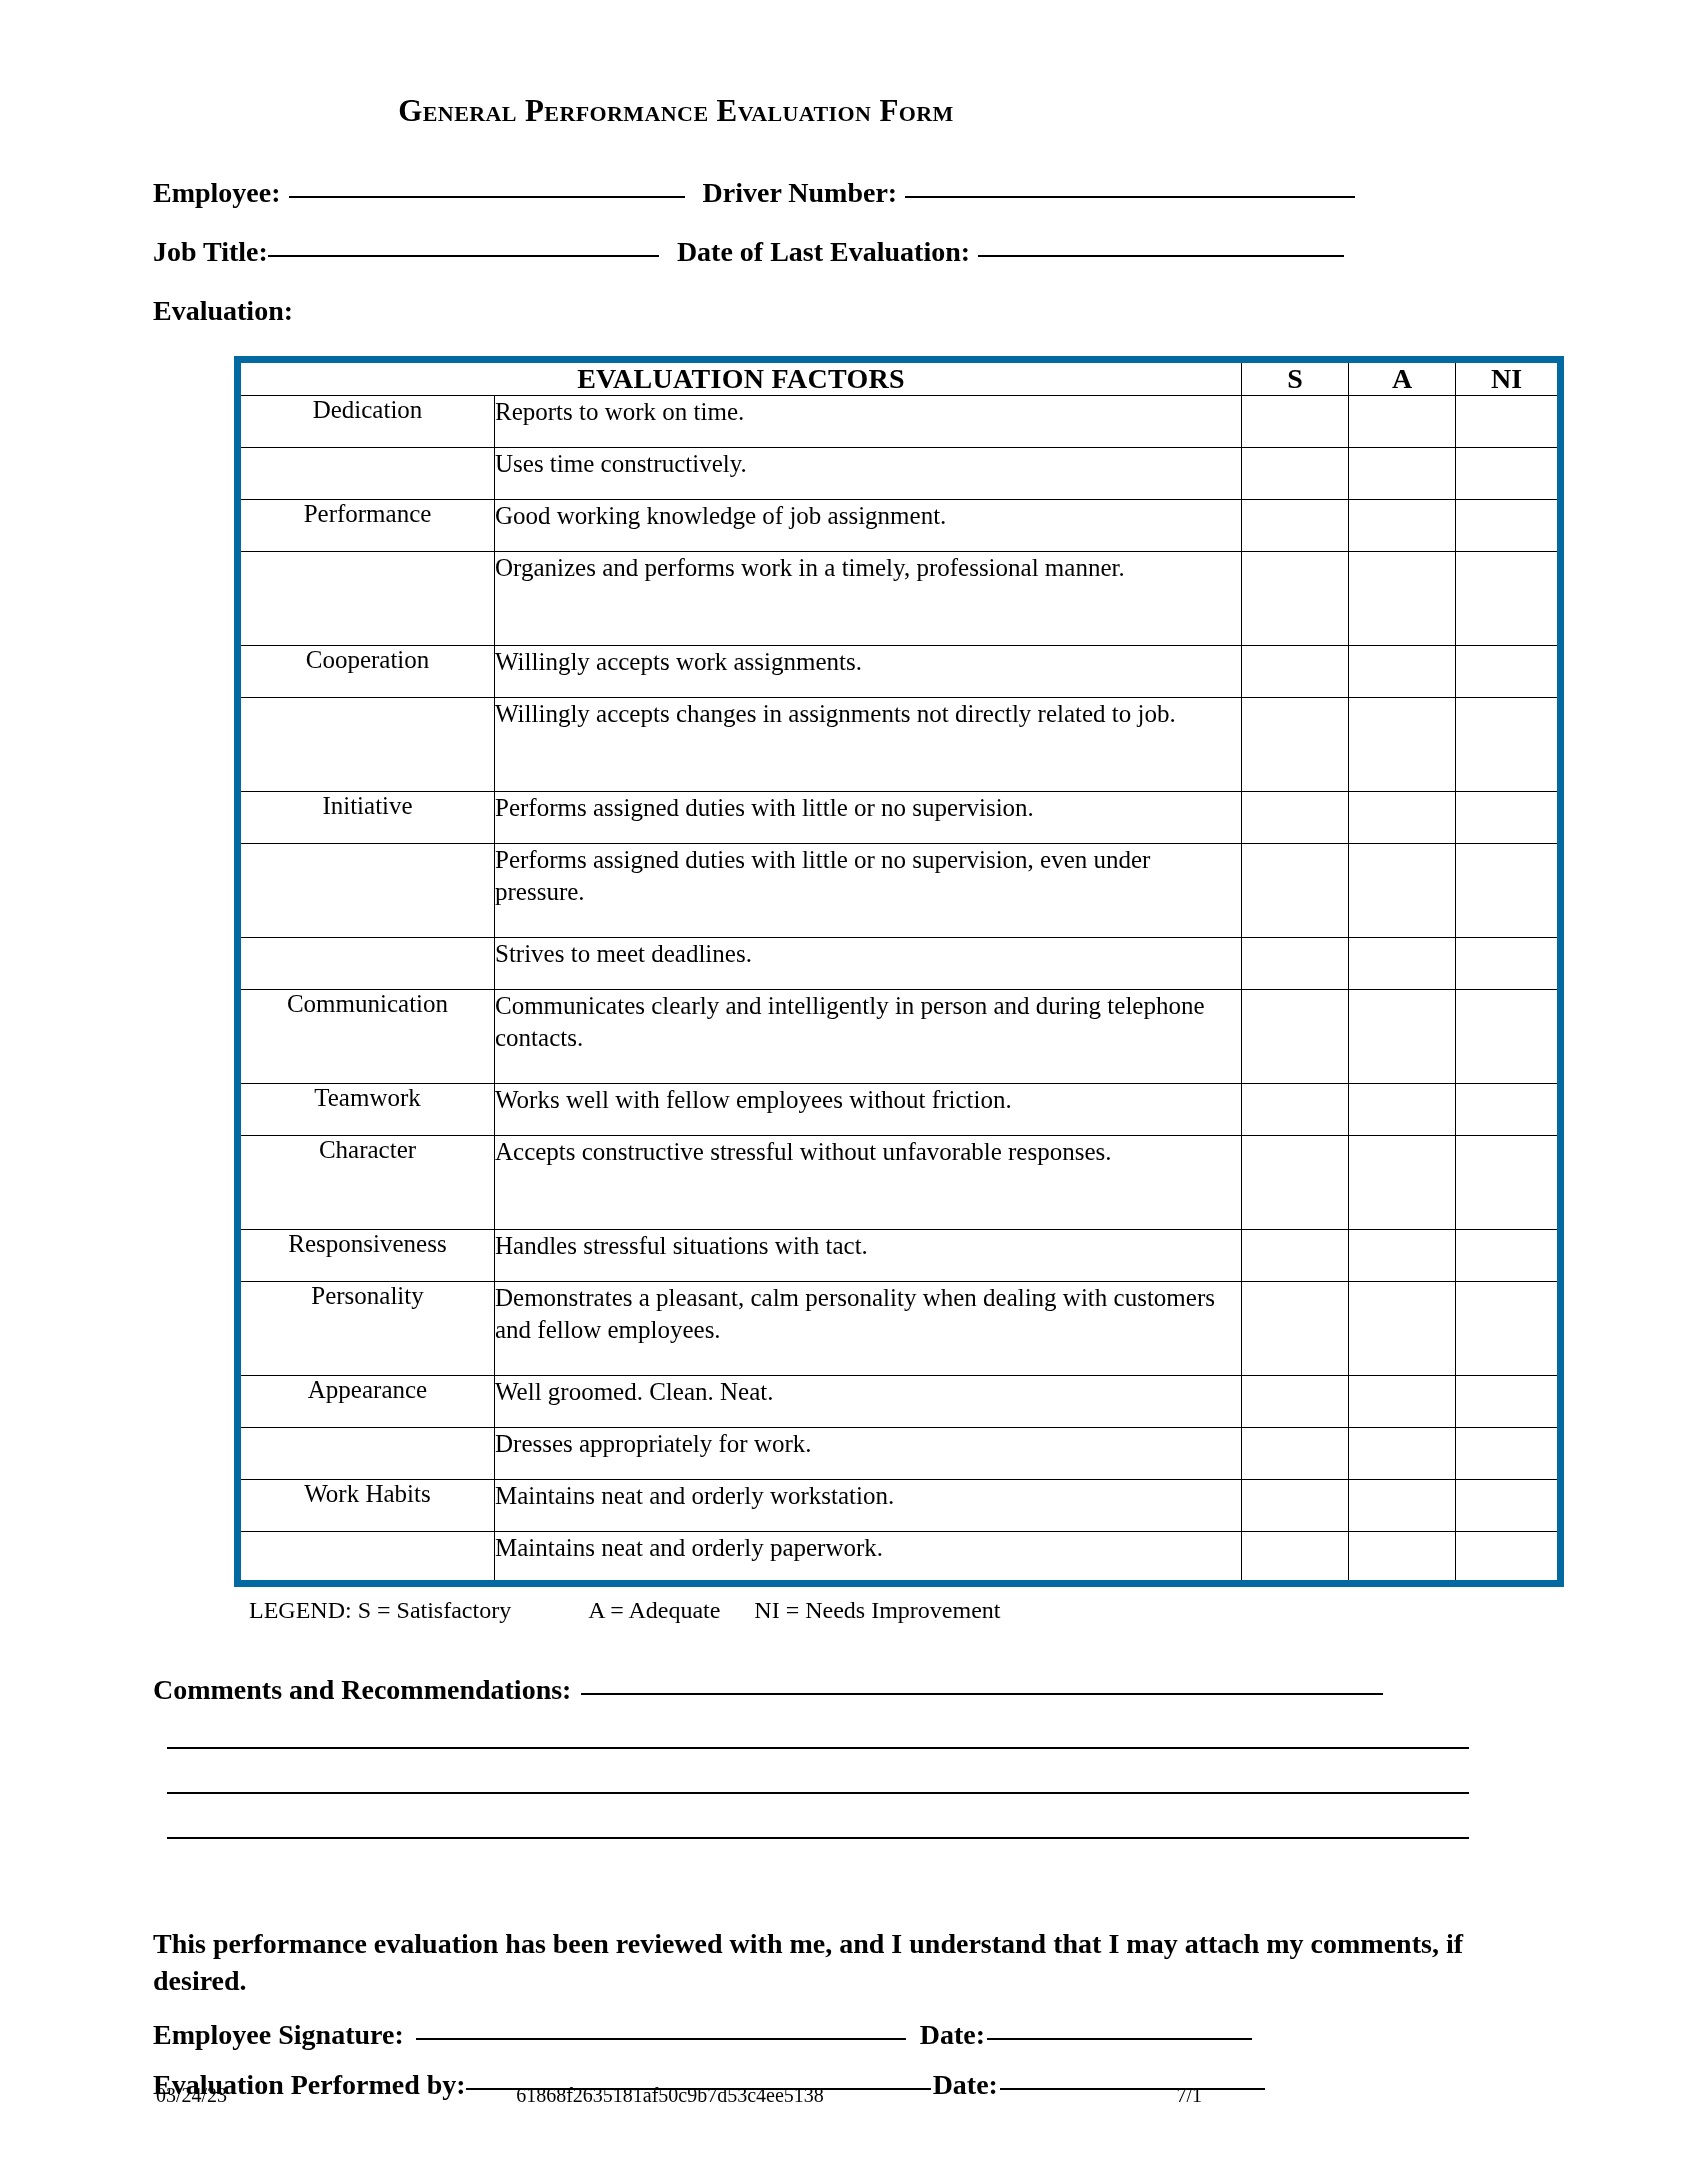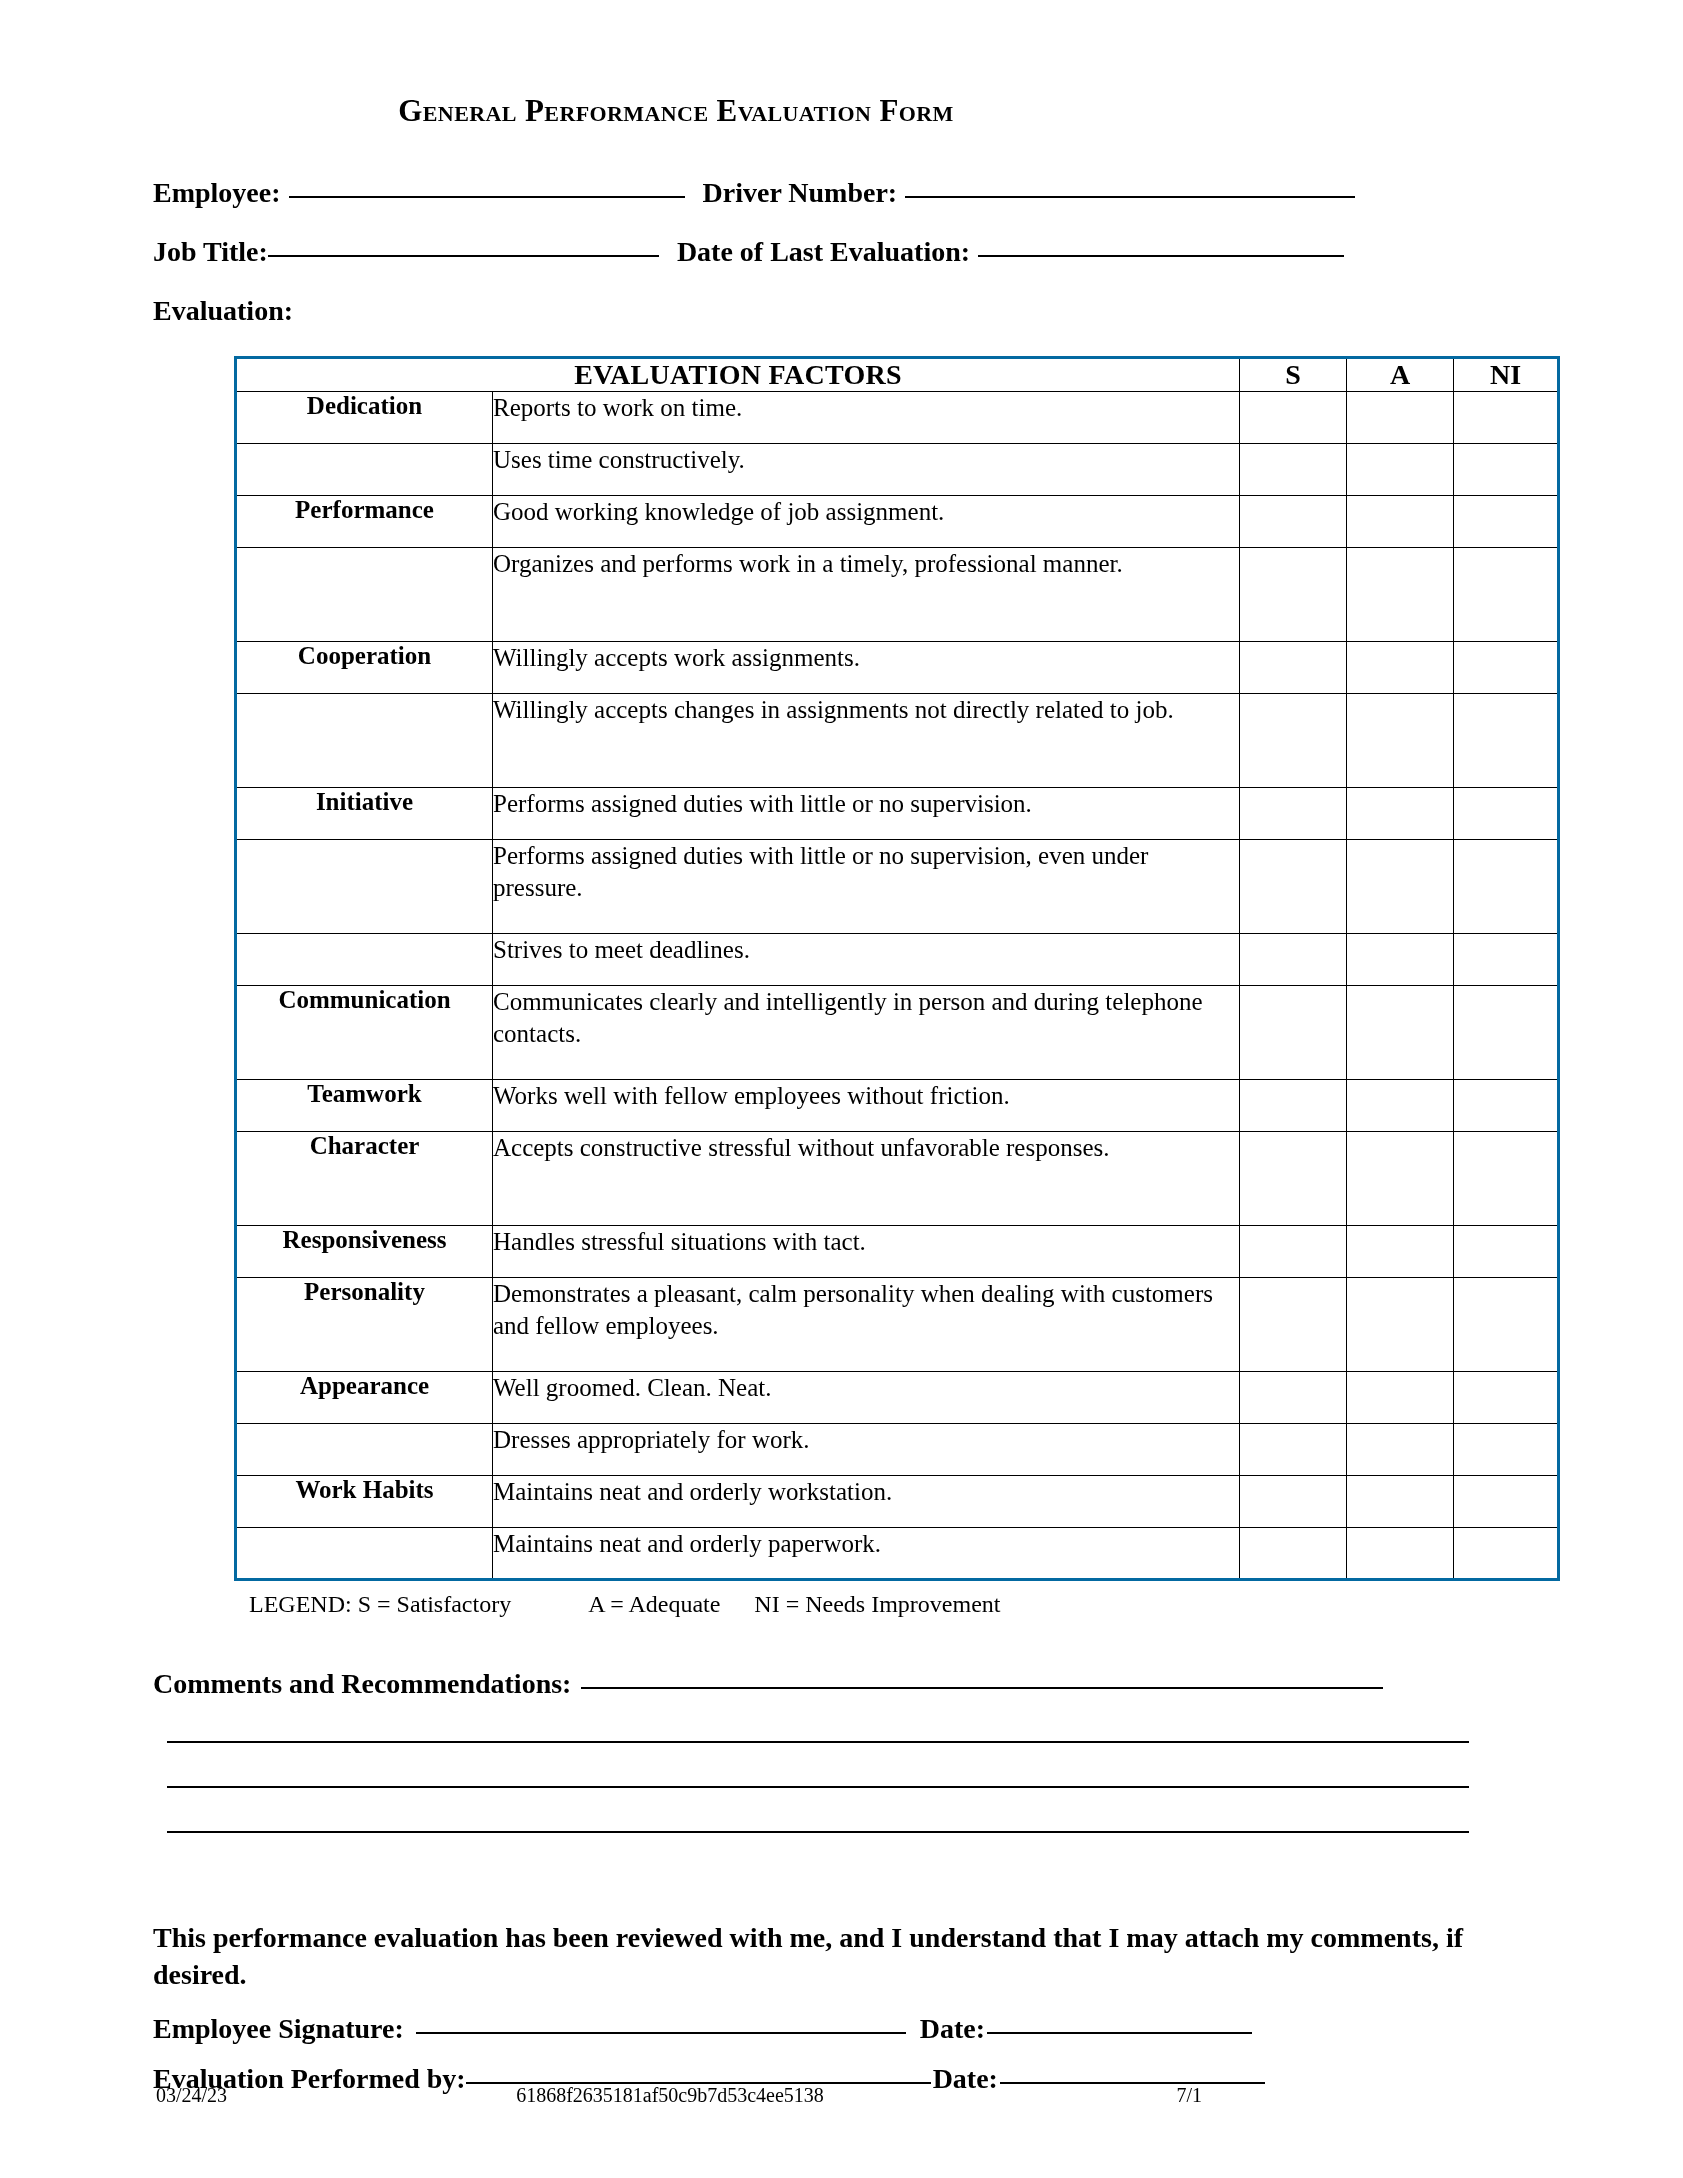--- a/index.html
+++ b/index.html
@@ -65,21 +65,21 @@
   
   .table-wrap {
     margin-top: 26px;
     padding-left: 234px;
     padding-right: 127px;
   }
   table.eval {
     border-collapse: collapse;
     width: 1324px;
     table-layout: fixed;
-    border: 3px solid #0369a1;
+    border: 7px solid #0369a1;
   }
   table.eval td, table.eval th {
     border: 1.4px solid #000;
     padding: 0;
     vertical-align: top;
   }
   .col-factor { width: 257px; }
   .col-desc   { width: 747px; }
   .col-s      { width: 107px; }
   .col-a      { width: 107px; }
@@ -95,21 +95,21 @@
   }
   .th-mark {
     text-align: center;
     font-weight: bold;
     font-size: 28px;
     vertical-align: middle;
     padding: 12px 0 13px 0;
   }
   td.factor {
     text-align: center;
-    font-weight: bold;
+    font-weight: normal;
     font-size: 25px;
     padding: 13px 6px 10px 6px;
     vertical-align: top;
     line-height: 1.15;
   }
   td.desc {
     text-align: left;
     font-size: 25px;
     padding: 12px 10px 11px 14px;
     line-height: 1.26;

